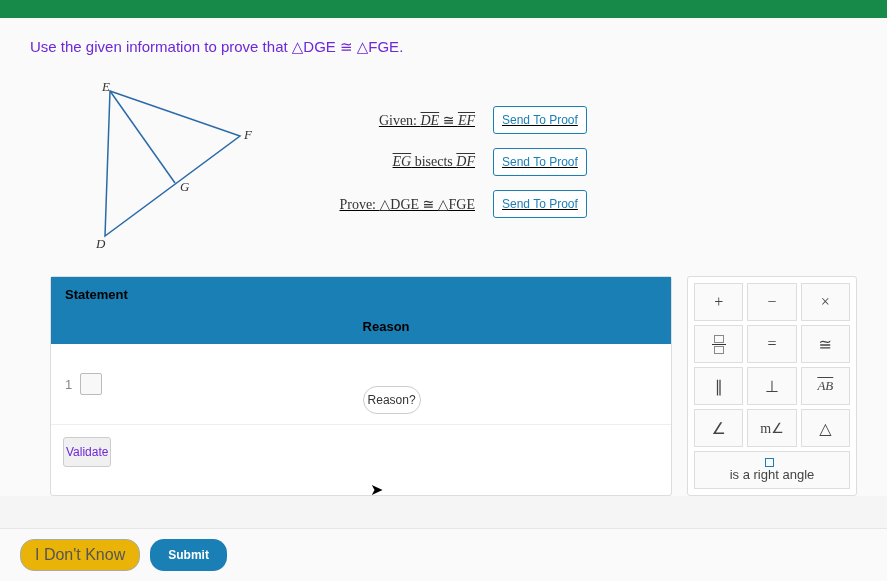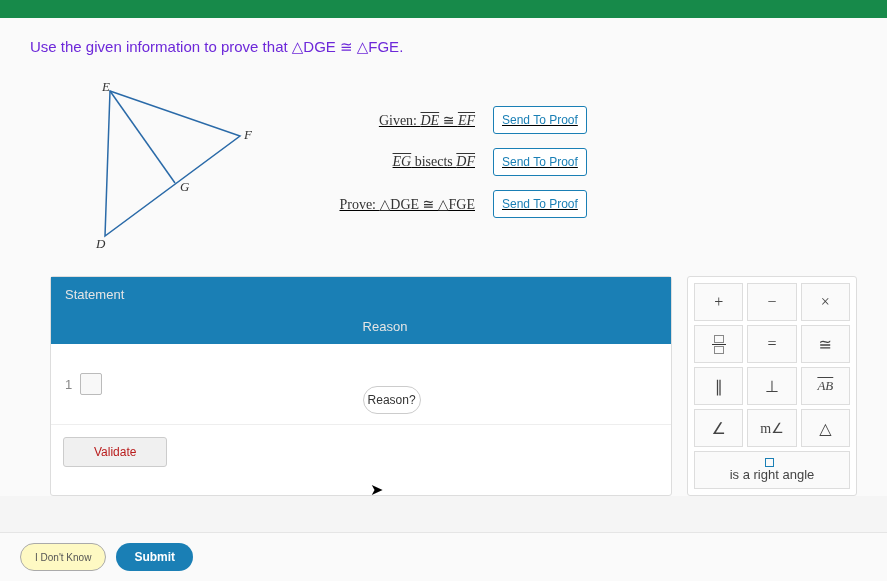--- a/index.html
+++ b/index.html
@@ -88,21 +88,22 @@
       border: 1px solid #ddd;
       border-radius: 3px;
       margin-left: 20px;
       min-height: 180px;
       display: flex;
       flex-direction: column;
     }
     .proof-header {
       display: flex;
       background: #1a7fb5;
-      color: #e5e5e5;
+      color: #000000;
+      font-weight: bold;
     }
     .proof-header > div {
       padding: 10px 14px;
       font-size: 13px;
     }
     .col-statement { width: 48%; }
     .col-reason { width: 52%; margin-top: 32px; }
     .proof-row {
       display: flex;
       border-bottom: 1px solid #eee;
@@ -131,22 +132,22 @@
       border-radius: 14px;
       cursor: pointer;
     }
     .validate-row {
       padding: 12px;
       flex:1;
     }
     .validate-btn {
       background: #f0f0f0;
       border: 1px solid #ccc;
-      color: #b91c1c;
-      padding: 7px 30px;
+      color: #6d28d9;
+      padding: 7px 2px;
       font-size: 12px;
       border-radius: 3px;
       cursor: pointer;
     }
     .palette {
       width: 170px;
       background: white;
       border: 1px solid #ddd;
       border-radius: 3px;
       padding: 6px;
@@ -185,25 +186,25 @@
       bottom: 0;
       left: 0;
       right: 0;
       padding: 10px 20px;
       display: flex;
       gap: 10px;
       background: #fafafa;
       border-top: 1px solid #e5e5e5;
     }
     .idk-btn {
-      background: #fef9c3;
+      background: #eab308;
       border: 1.5px solid #aaa;
       color: #555;
       padding: 6px 14px;
-      font-size: 10px;
+      font-size: 16px;
       border-radius: 14px;
       cursor: pointer;
     }
     .submit-btn {
       background: #1a7fb5;
       border: none;
       color: white;
       padding: 7px 18px;
       font-size: 12px;
       border-radius: 14px;

